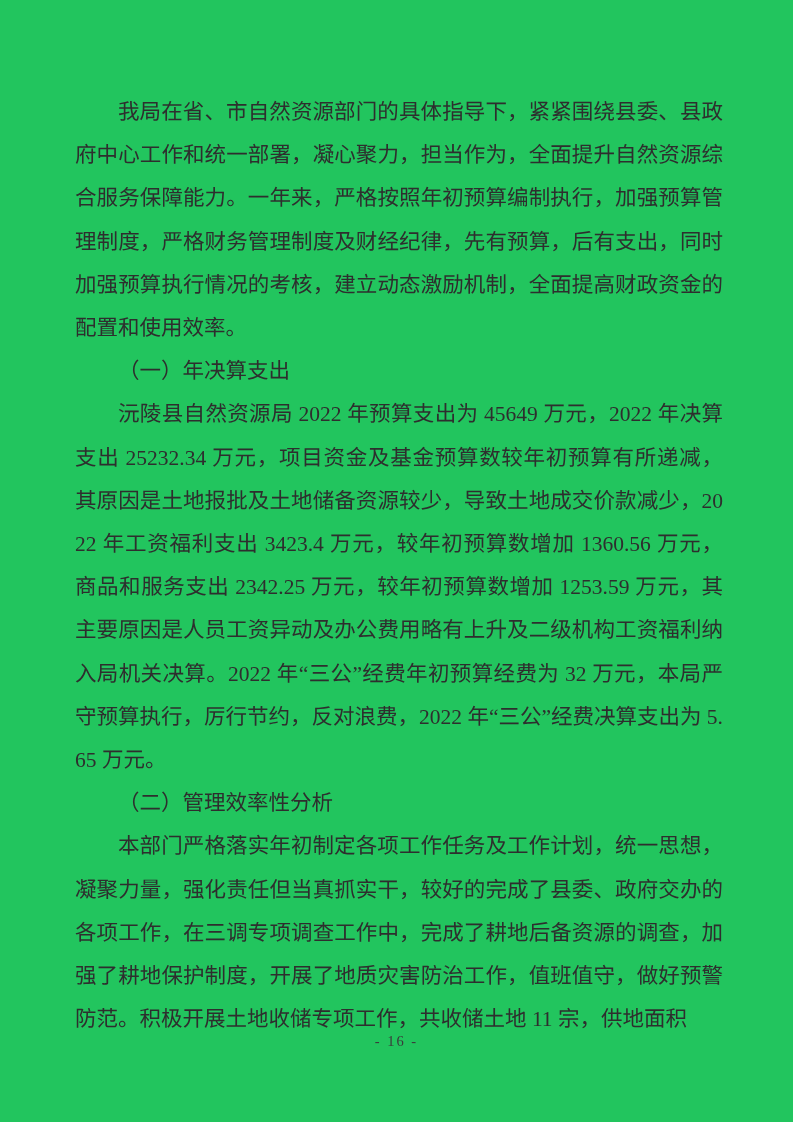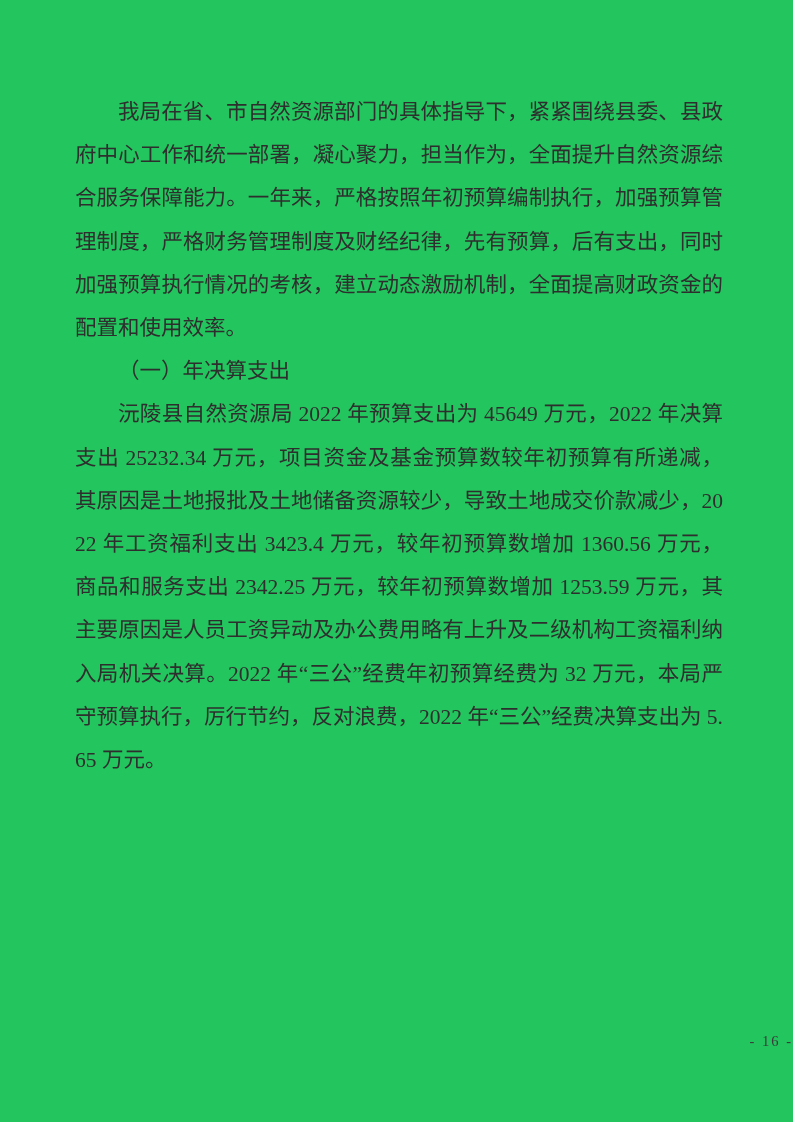--- a/index.html
+++ b/index.html
@@ -36,29 +36,31 @@
     word-break: break-all;
   }
   .para.heading {
     text-align: left;
   }
   .footer {
     position: absolute;
     top: 1033px;
     left: 0;
     width: 793px;
-    text-align: right;
+    text-align: center;
     font-size: 14.5px;
     letter-spacing: 2px;
     color: #3a3a3a;
   }
 </style>
 </head>
 <body>
 
 <div class="page">
   <div class="content">
     <p class="para">我局在省、市自然资源部门的具体指导下，紧紧围绕县委、县政府中心工作和统一部署，凝心聚力，担当作为，全面提升自然资源综合服务保障能力。一年来，严格按照年初预算编制执行，加强预算管理制度，严格财务管理制度及财经纪律，先有预算，后有支出，同时加强预算执行情况的考核，建立动态激励机制，全面提高财政资金的配置和使用效率。</p>
     <p class="para heading">（一）年决算支出</p>
     <p class="para">沅陵县自然资源局 2022 年预算支出为 45649 万元，2022 年决算支出 25232.34 万元，项目资金及基金预算数较年初预算有所递减，其原因是土地报批及土地储备资源较少，导致土地成交价款减少，2022 年工资福利支出 3423.4 万元，较年初预算数增加 1360.56 万元，商品和服务支出 2342.25 万元，较年初预算数增加 1253.59 万元，其主要原因是人员工资异动及办公费用略有上升及二级机构工资福利纳入局机关决算。2022 年“三公”经费年初预算经费为 32 万元，本局严守预算执行，厉行节约，反对浪费，2022 年“三公”经费决算支出为 5.65 万元。</p>
+    <p class="para heading">（二）管理效率性分析</p>
+    <p class="para">本部门严格落实年初制定各项工作任务及工作计划，统一思想，凝聚力量，强化责任但当真抓实干，较好的完成了县委、政府交办的各项工作，在三调专项调查工作中，完成了耕地后备资源的调查，加强了耕地保护制度，开展了地质灾害防治工作，值班值守，做好预警防范。积极开展土地收储专项工作，共收储土地 11 宗，供地面积</p>
   </div>
   <div class="footer">- 16 -</div>
 </div>
 
 </body></html>

